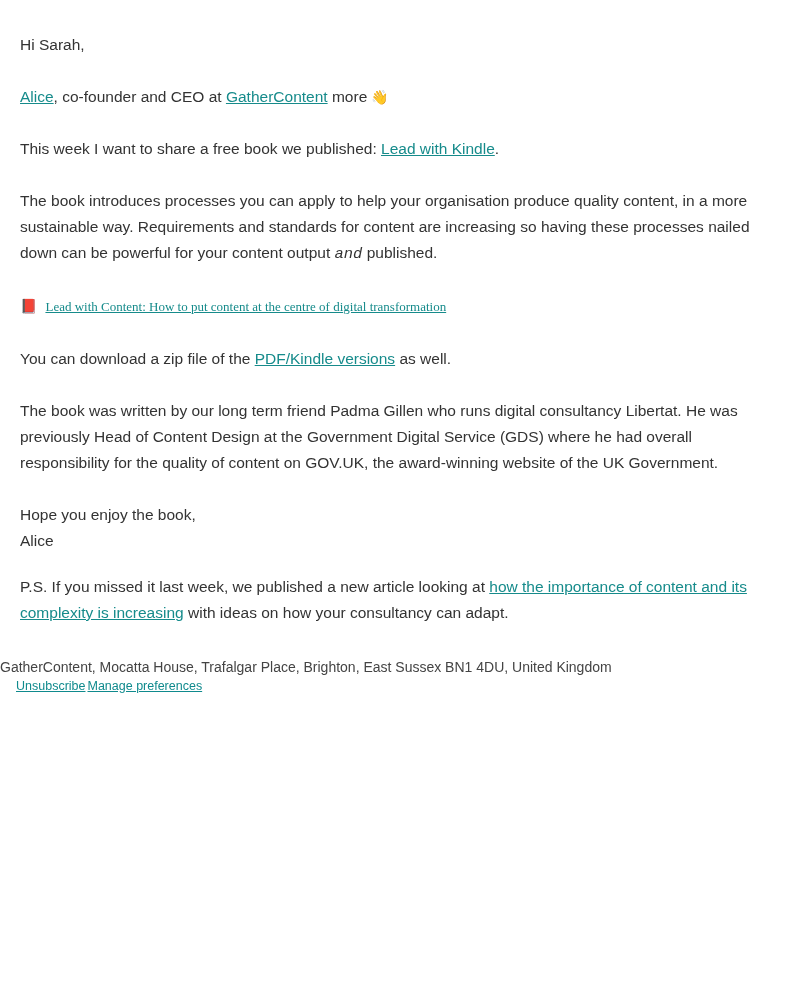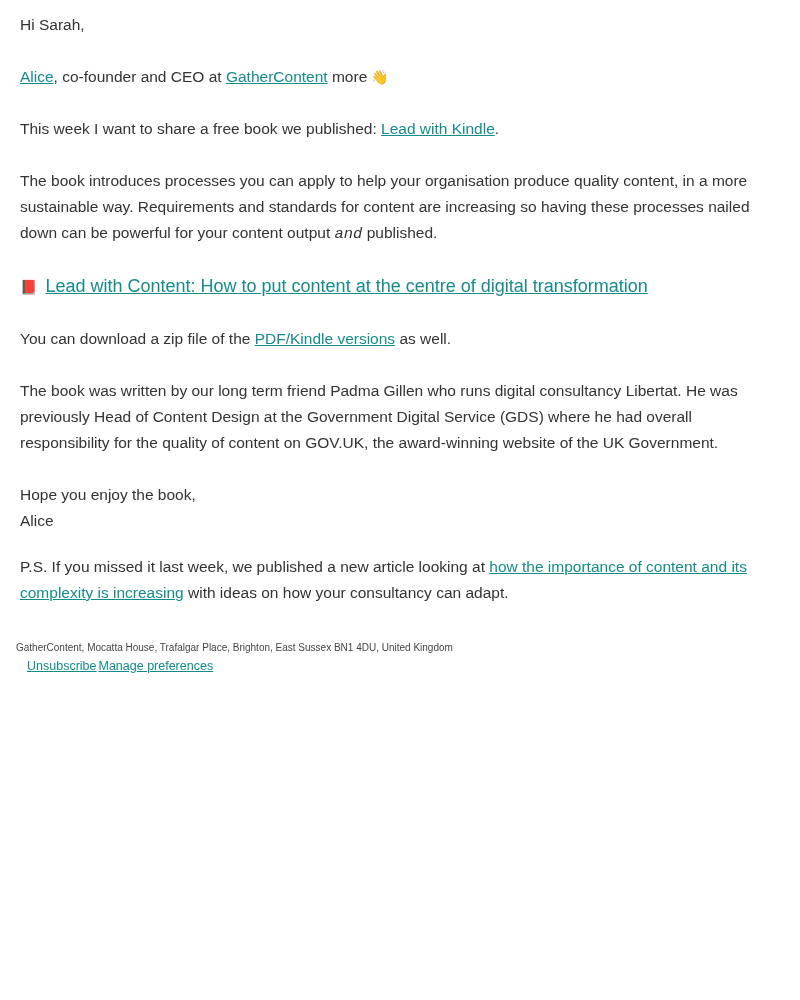--- a/index.html
+++ b/index.html
@@ -8,21 +8,21 @@
     background: #ffffff;
   }
   body {
     width: 800px;
     min-height: 1000px;
     font-family: "Liberation Sans", sans-serif;
     color: #333333;
     -webkit-font-smoothing: antialiased;
   }
   .email-body {
-    padding: 12px 20px 0 20px;
+    padding: 32px 20px 0 20px;
     box-sizing: border-box;
   }
   p {
     margin: 0 0 0 0;
     font-size: 15.5px;
     line-height: 26px;
     color: #333333;
   }
   .para {
     margin-bottom: 26px;
@@ -37,47 +37,47 @@
   .book-line {
     margin-bottom: 26px;
     font-size: 15.5px;
     line-height: 26px;
   }
   .book-line .book-emoji {
     font-size: 14px;
     margin-right: 8px;
   }
   .book-line a {
-    font-size: 18px;
+    font-size: 13px;
+    font-family: Liberation Serif, serif;
   }
   .sig-block {
     margin-bottom: 20px;
   }
   .sig-block p {
     margin: 0;
   }
   em {
     font-style: italic;
     font-family: Liberation Mono, monospace;
   }
   .footer {
     padding: 0 0 0 0;
     margin-top: 32px;
   }
   .footer-address {
-    font-size: 10px;
+    font-size: 14px;
     line-height: 19px;
     color: #444444;
-    padding-left: 16px;
+    padding-left: 0px;
   }
   .footer-links {
     font-size: 12.5px;
     line-height: 19px;
-    padding-left: 8px;
-    margin-left: 19px;
+    padding-left: 16px;
   }
   .footer-links a {
     color: #0f8a8d;
     text-decoration: underline;
   }
   .footer-links .sep {
     display: inline-block;
     width: 2px;
   }
   .wave {

